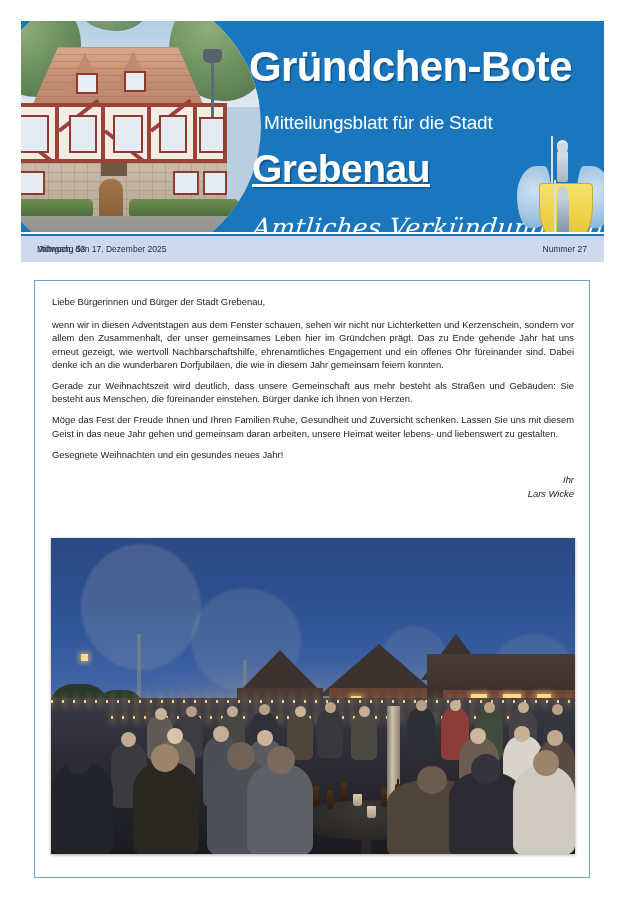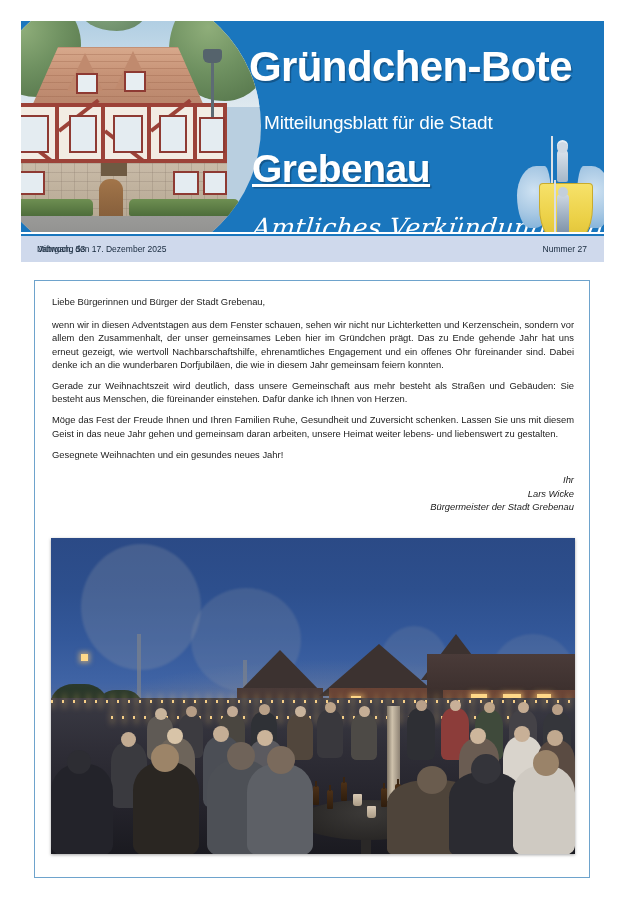--- a/index.html
+++ b/index.html
@@ -478,28 +478,27 @@
     <span class="infobar-left">Jahrgang 53</span>
     <span class="infobar-center">Mittwoch, den 17. Dezember 2025</span>
     <span class="infobar-right">Nummer 27</span>
   </div>
 
   <div class="content">
 
     <div class="letter">
       <p class="greeting">Liebe Bürgerinnen und Bürger der Stadt Grebenau,</p>
       <p>wenn wir in diesen Adventstagen aus dem Fenster schauen, sehen wir nicht nur Lichterketten und Kerzenschein, sondern vor allem den Zusammenhalt, der unser gemeinsames Leben hier im Gründchen prägt. Das zu Ende gehende Jahr hat uns erneut gezeigt, wie wertvoll Nachbarschaftshilfe, ehrenamtliches Engagement und ein offenes Ohr füreinander sind. Dabei denke ich an die wunderbaren Dorfjubiläen, die wie in diesem Jahr gemeinsam feiern konnten.</p>
-      <p>Gerade zur Weihnachtszeit wird deutlich, dass unsere Gemeinschaft aus mehr besteht als Straßen und Gebäuden: Sie besteht aus Menschen, die füreinander einstehen. Dafür danke ich Ihnen von Herzen.</p>
+      <p>Gerade zur Weihnachtszeit wird deutlich, dass unsere Gemeinschaft aus mehr besteht als Straßen und Gebäuden: Sie besteht aus Menschen, die füreinander einstehen. Bürger danke ich Ihnen von Herzen.</p>
       <p>Möge das Fest der Freude Ihnen und Ihren Familien Ruhe, Gesundheit und Zuversicht schenken. Lassen Sie uns mit diesem Geist in das neue Jahr gehen und gemeinsam daran arbeiten, unsere Heimat weiter lebens- und liebenswert zu gestalten.</p>
       <p class="closing">Gesegnete Weihnachten und ein gesundes neues Jahr!</p>
 
       <div class="signature">
         <div>Ihr</div>
         <div>Lars Wicke</div>
-        <div>Bürgermeister der Stadt Grebenau</div>
       </div>
     </div>
 
     <div class="article-photo">
       <div class="ap-sky"></div>
       <div class="ap-glow"></div>
 
       <div class="ap-tree" style="left:30px;  top:6px;   width:120px; height:126px; opacity:.50;"></div>
       <div class="ap-trunk" style="left:86px; top:96px;  width:4px;   height:74px;"></div>
       <div class="ap-tree" style="left:140px; top:50px;  width:110px; height:104px; opacity:.42;"></div>

